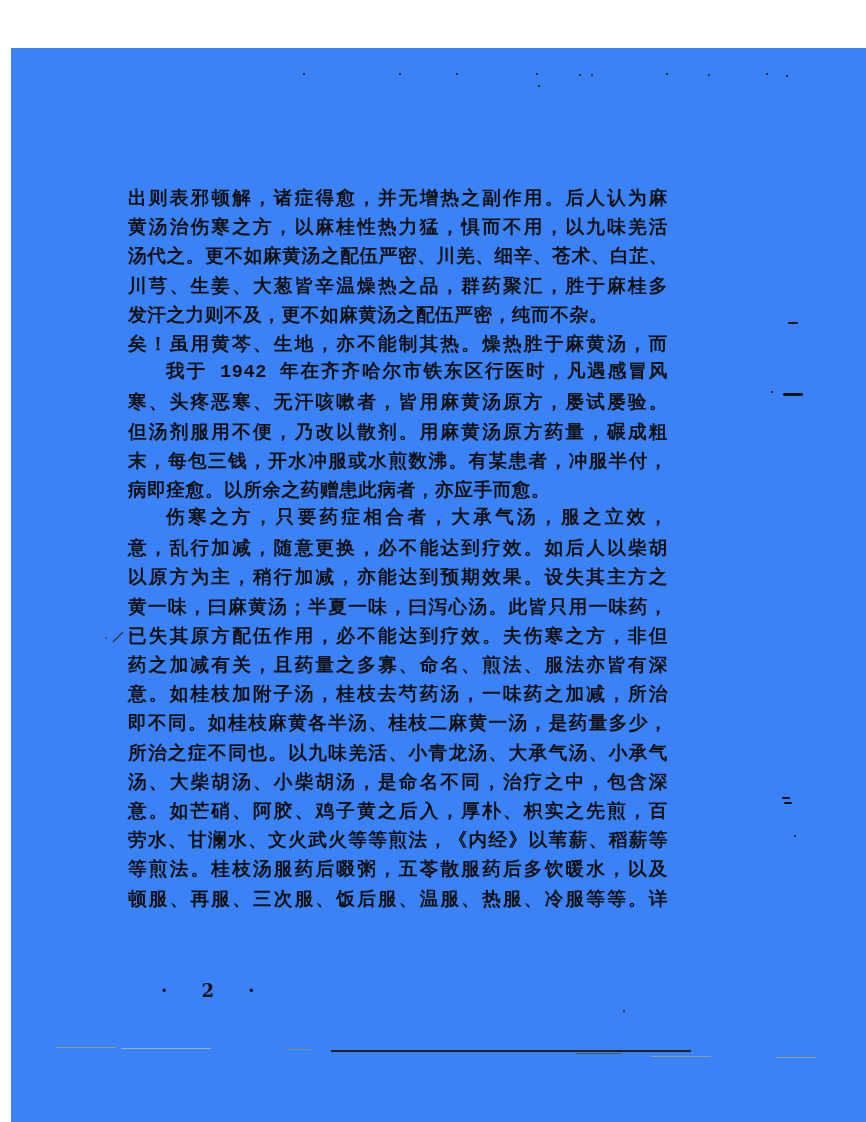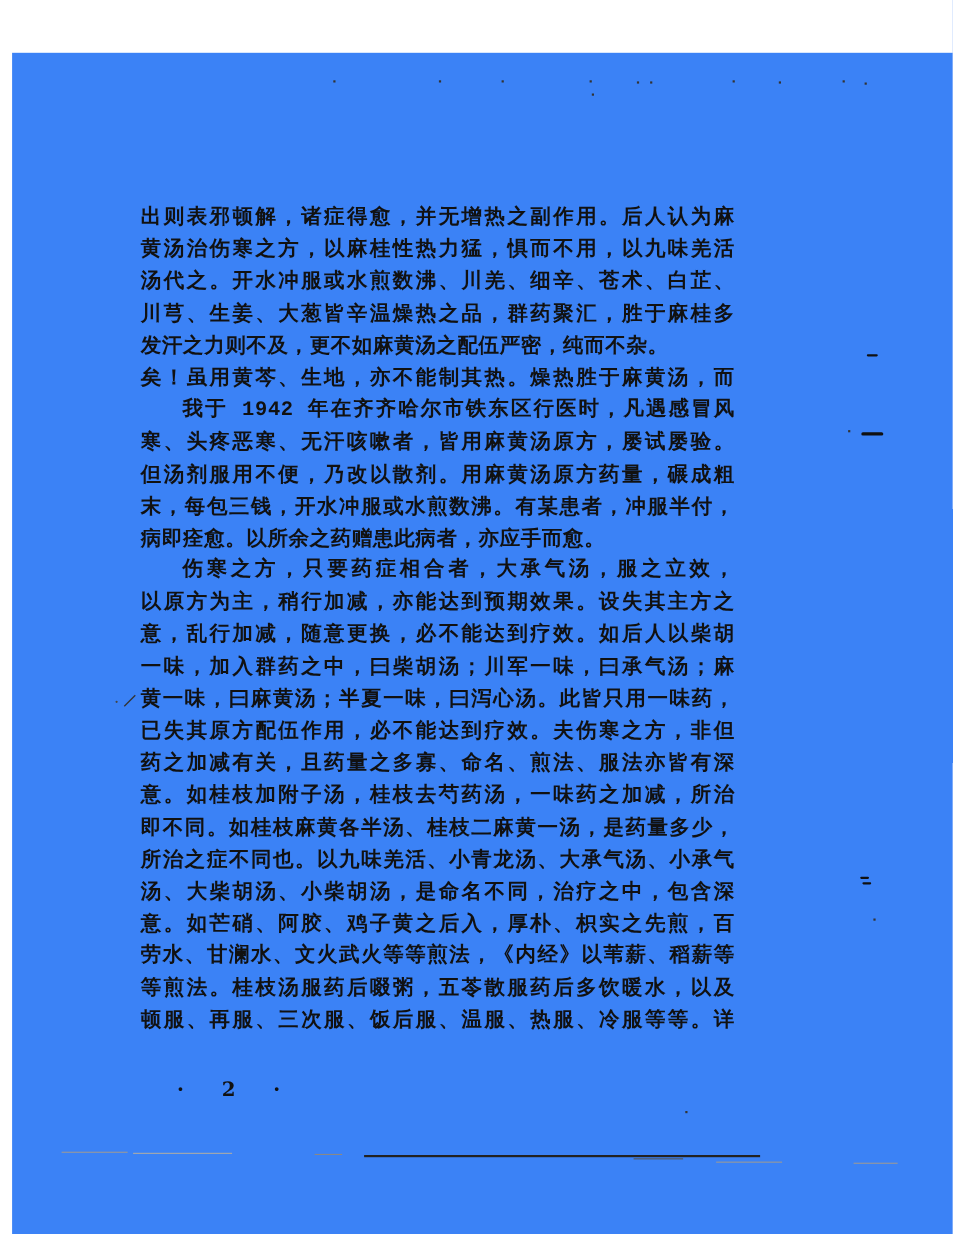--- a/index.html
+++ b/index.html
@@ -84,33 +84,32 @@
   <div class="scan-dot" style="left:580px;top:26px;"></div>
   <div class="scan-dot" style="left:655px;top:25px;"></div>
   <div class="scan-dot" style="left:697px;top:26px;"></div>
   <div class="scan-dot" style="left:755px;top:25px;"></div>
   <div class="scan-dot" style="left:775px;top:27px;"></div>
   <div class="scan-dot" style="left:527px;top:37px;"></div>
 
   <div class="text-block">
     <div class="line">出则表邪顿解，诸症得愈，并无增热之副作用。后人认为麻</div>
     <div class="line">黄汤治伤寒之方，以麻桂性热力猛，惧而不用，以九味羌活</div>
-    <div class="line">汤代之。开水冲服或水煎数沸、川羌、细辛、苍术、白芷、</div>
+    <div class="line">汤代之。更不如麻黄汤之配伍严密、川羌、细辛、苍术、白芷、</div>
     <div class="line">川芎、生姜、大葱皆辛温燥热之品，群药聚汇，胜于麻桂多</div>
     <div class="line short">发汗之力则不及，更不如麻黄汤之配伍严密，纯而不杂。</div>
     <div class="line">矣！虽用黄芩、生地，亦不能制其热。燥热胜于麻黄汤，而</div>
     <div class="line indent">我于 1942 年在齐齐哈尔市铁东区行医时，凡遇感冒风</div>
     <div class="line">寒、头疼恶寒、无汗咳嗽者，皆用麻黄汤原方，屡试屡验。</div>
     <div class="line">但汤剂服用不便，乃改以散剂。用麻黄汤原方药量，碾成粗</div>
     <div class="line">末，每包三钱，开水冲服或水煎数沸。有某患者，冲服半付，</div>
     <div class="line short">病即痊愈。以所余之药赠患此病者，亦应手而愈。</div>
     <div class="line indent">伤寒之方，只要药症相合者，大承气汤，服之立效，</div>
+    <div class="line">意，乱行加减，随意更换，必不能达到疗效。如后人以柴胡</div>
     <div class="line">以原方为主，稍行加减，亦能达到预期效果。设失其主方之</div>
-    <div class="line">意，乱行加减，随意更换，必不能达到疗效。如后人以柴胡</div>
-    <div class="line">一味，加入群药之中，曰柴胡汤；川军一味，曰承气汤；麻</div>
     <div class="line">黄一味，曰麻黄汤；半夏一味，曰泻心汤。此皆只用一味药，</div>
     <div class="line">已失其原方配伍作用，必不能达到疗效。夫伤寒之方，非但</div>
     <div class="line">药之加减有关，且药量之多寡、命名、煎法、服法亦皆有深</div>
     <div class="line">意。如桂枝加附子汤，桂枝去芍药汤，一味药之加减，所治</div>
     <div class="line">即不同。如桂枝麻黄各半汤、桂枝二麻黄一汤，是药量多少，</div>
     <div class="line">所治之症不同也。以九味羌活、小青龙汤、大承气汤、小承气</div>
     <div class="line">汤、大柴胡汤、小柴胡汤，是命名不同，治疗之中，包含深</div>
     <div class="line">意。如芒硝、阿胶、鸡子黄之后入，厚朴、枳实之先煎，百</div>
     <div class="line">劳水、甘澜水、文火武火等等煎法，《内经》以苇薪、稻薪等</div>
     <div class="line">等煎法。桂枝汤服药后啜粥，五苓散服药后多饮暖水，以及</div>

